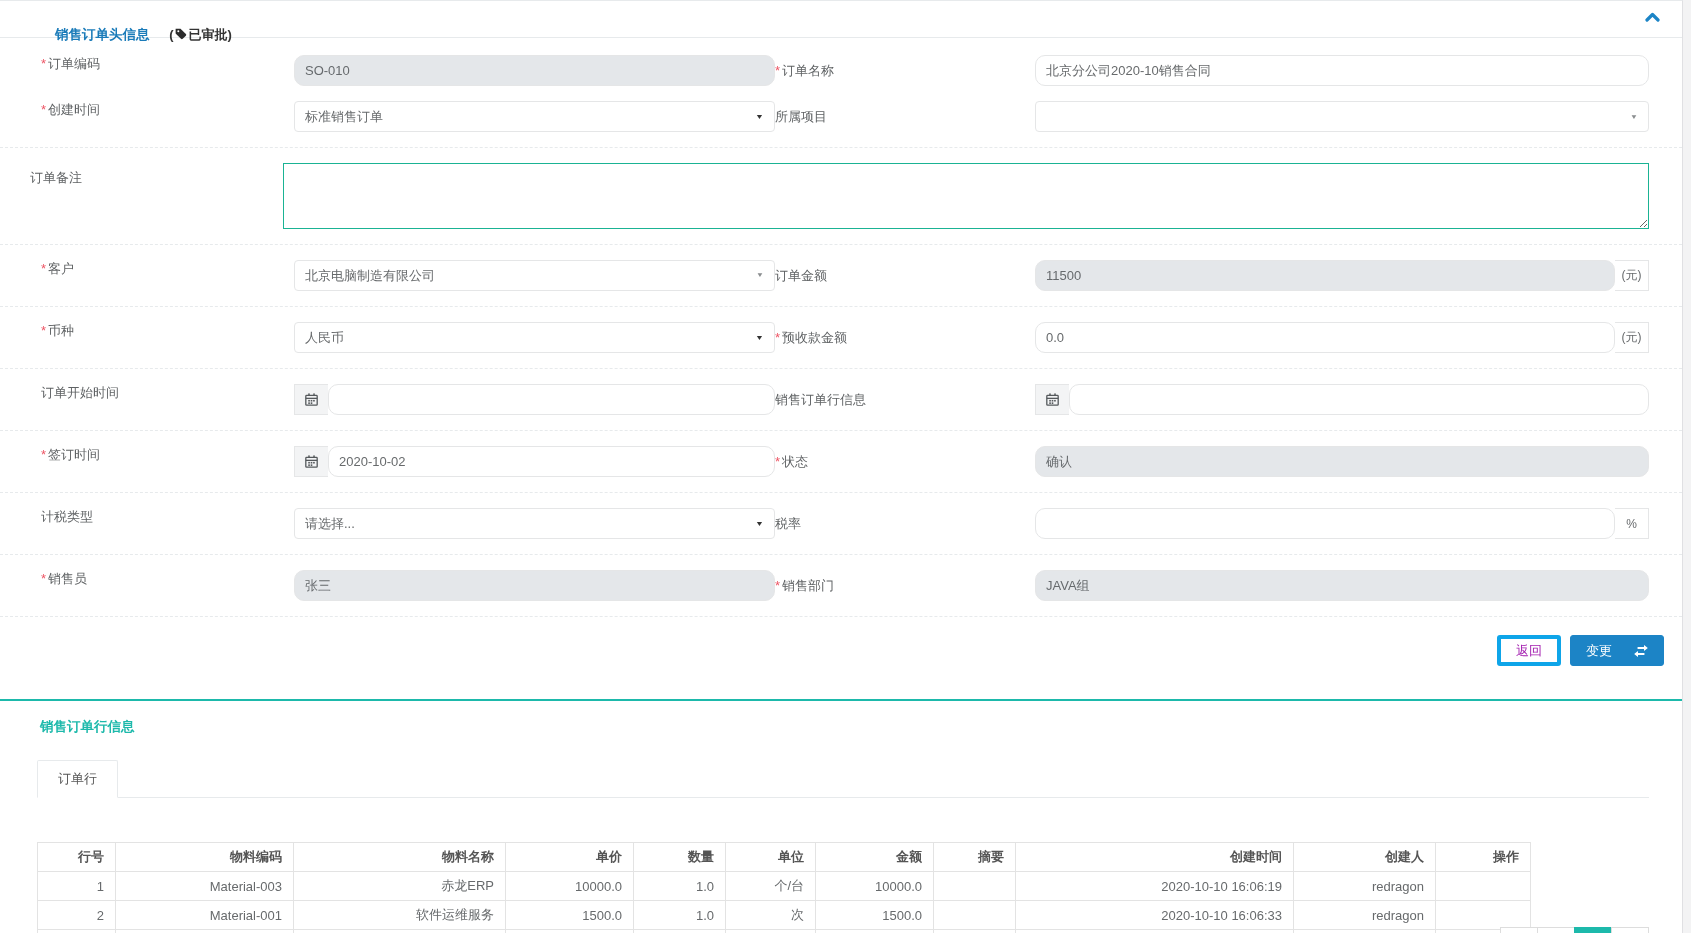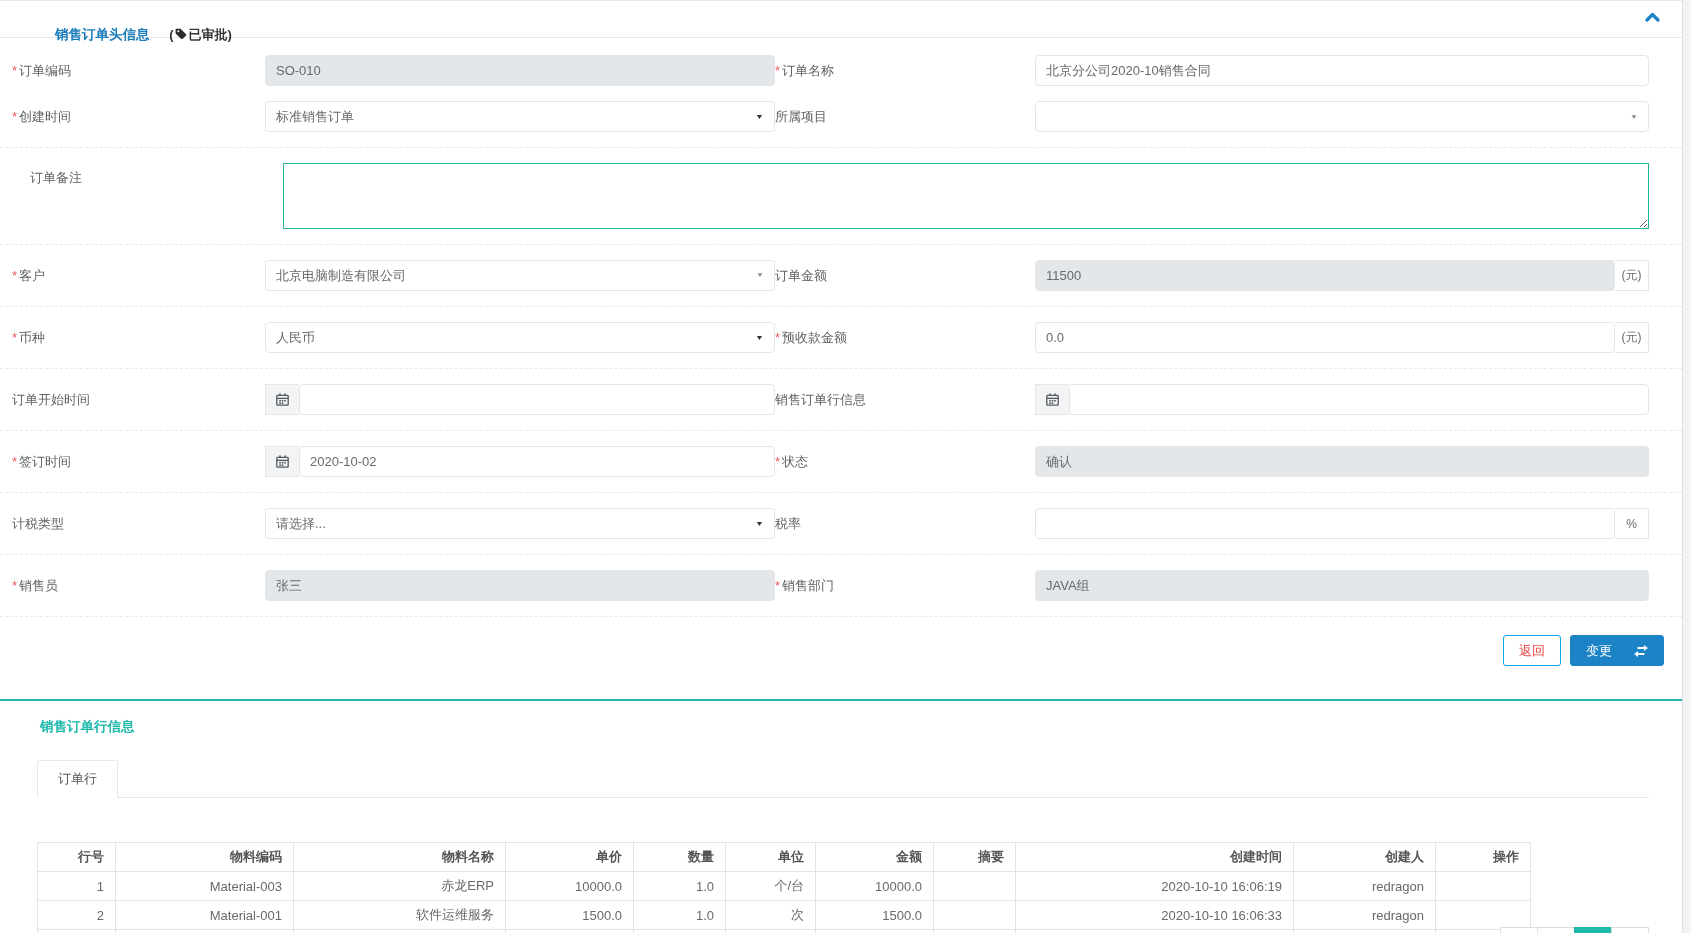--- a/index.html
+++ b/index.html
@@ -12,48 +12,48 @@
   .phead { height:37px; line-height:36px; border-bottom:1px solid #e7eaec; padding:16px 20px 0 55px; position:relative; }
   .ptitle { color:#1a7bb9; font-weight:bold; font-size:13.5px; }
   .approve { margin-left:16px; color:#333; font-weight:600; }
   .approve svg { vertical-align:-1px; margin:0 1px; }
   .chev { position:absolute; right:22px; top:0; cursor:pointer; }
 
   
   .fbody { padding-top:2px; }
   .frow { display:flex; align-items:center; margin:15px 0; min-height:31px; }
   .hr-dashed { border:none; border-top:1px dashed #e7eaec; margin:0; }
-  .col-l { flex:0 0 775px; display:flex; align-items:center; padding-left:12px; }
+  .col-l { flex:0 0 775px; display:flex; align-items:flex-start; padding-left:41px; }
   .col-r { flex:1; display:flex; align-items:center; padding-right:33px; }
   .col-f { flex:1; display:flex; align-items:flex-start; padding-left:30px; padding-right:33px; }
   .col-l .lbl { flex:0 0 253px; }
   .col-r .lbl { flex:0 0 260px; }
   .col-f .lbl { flex:0 0 253px; padding-top:6px; }
   .lbl { color:#5f6264; }
   .req { color:#ed5565; margin-right:2px; }
   .fld { flex:1; display:flex; align-items:center; }
   .inp { flex:1; width:100%; height:31px; border:1px solid #e5e6e7; padding:4px 10px;
-         font-size:13px; color:#676a6c; background:#fff; font-family:inherit; border-radius:4px; outline:none; }
+         font-size:13px; color:#676a6c; background:#fff; font-family:inherit; border-radius:10px; outline:none; }
   .inp:disabled { background:#e4e7ea; color:#666a6d; }
   .sel { flex:1; height:31px; border:1px solid #e5e6e7; background:#fff; display:flex;
          align-items:center; justify-content:space-between; padding:0 10px; cursor:pointer; border-radius:4px; }
   .caret { font-size:9px; color:#333; transform:scaleY(.8); }
   .caret.gray { font-size:8px; color:#8a8d8f; }
   .igroup { flex:1; display:flex; align-items:stretch; }
   .addon { flex:0 0 34px; border:1px solid #e5e6e7; display:flex; align-items:center;
            justify-content:center; color:#676a6c; background:#fff; }
   .addon.cal { background:#f3f4f5; border-right:0; cursor:pointer; }
   .addon.unit { border-left:0; font-size:12px; }
   .ta { flex:1; height:66px; border:1px solid #1ab394; resize:vertical; outline:none;
         padding:6px 10px; font-family:inherit; font-size:13px; color:#676a6c; }
 
   
   .btn-row { display:flex; justify-content:flex-end; gap:9px; padding:18px 18px 24px 0; }
   .btn { height:31px; padding:0 15px; font-size:13px; border-radius:3px; cursor:pointer; font-family:inherit; }
-  .btn-white { background:#fff; border:1px solid #0ea5e9; color:#ef4444; }
+  .btn-white { background:#fff; border:4px solid #0ea5e9; color:#a21caf; }
   .btn-primary { background:#1c84c6; border:1px solid #1c84c6; color:#fff;
                  display:inline-flex; align-items:center; gap:22px; }
 
   
   .divider { height:9px; background:#fff; }
   .panel2 { border-top:2px solid #1db9ab; background:#fff; }
   .p2title { color:#1db9ab; font-weight:bold; font-size:13.5px; padding:17px 0 0 40px; }
   .tabs { margin:24px 33px 4px 37px; border-bottom:1px solid #e7eaec; }
   .tab { display:inline-block; padding:9px 20px; border:1px solid #e7eaec; border-bottom:1px solid #fff;
          margin-bottom:-1px; background:#fff; color:#555; cursor:pointer; border-radius:2px 2px 0 0; }

